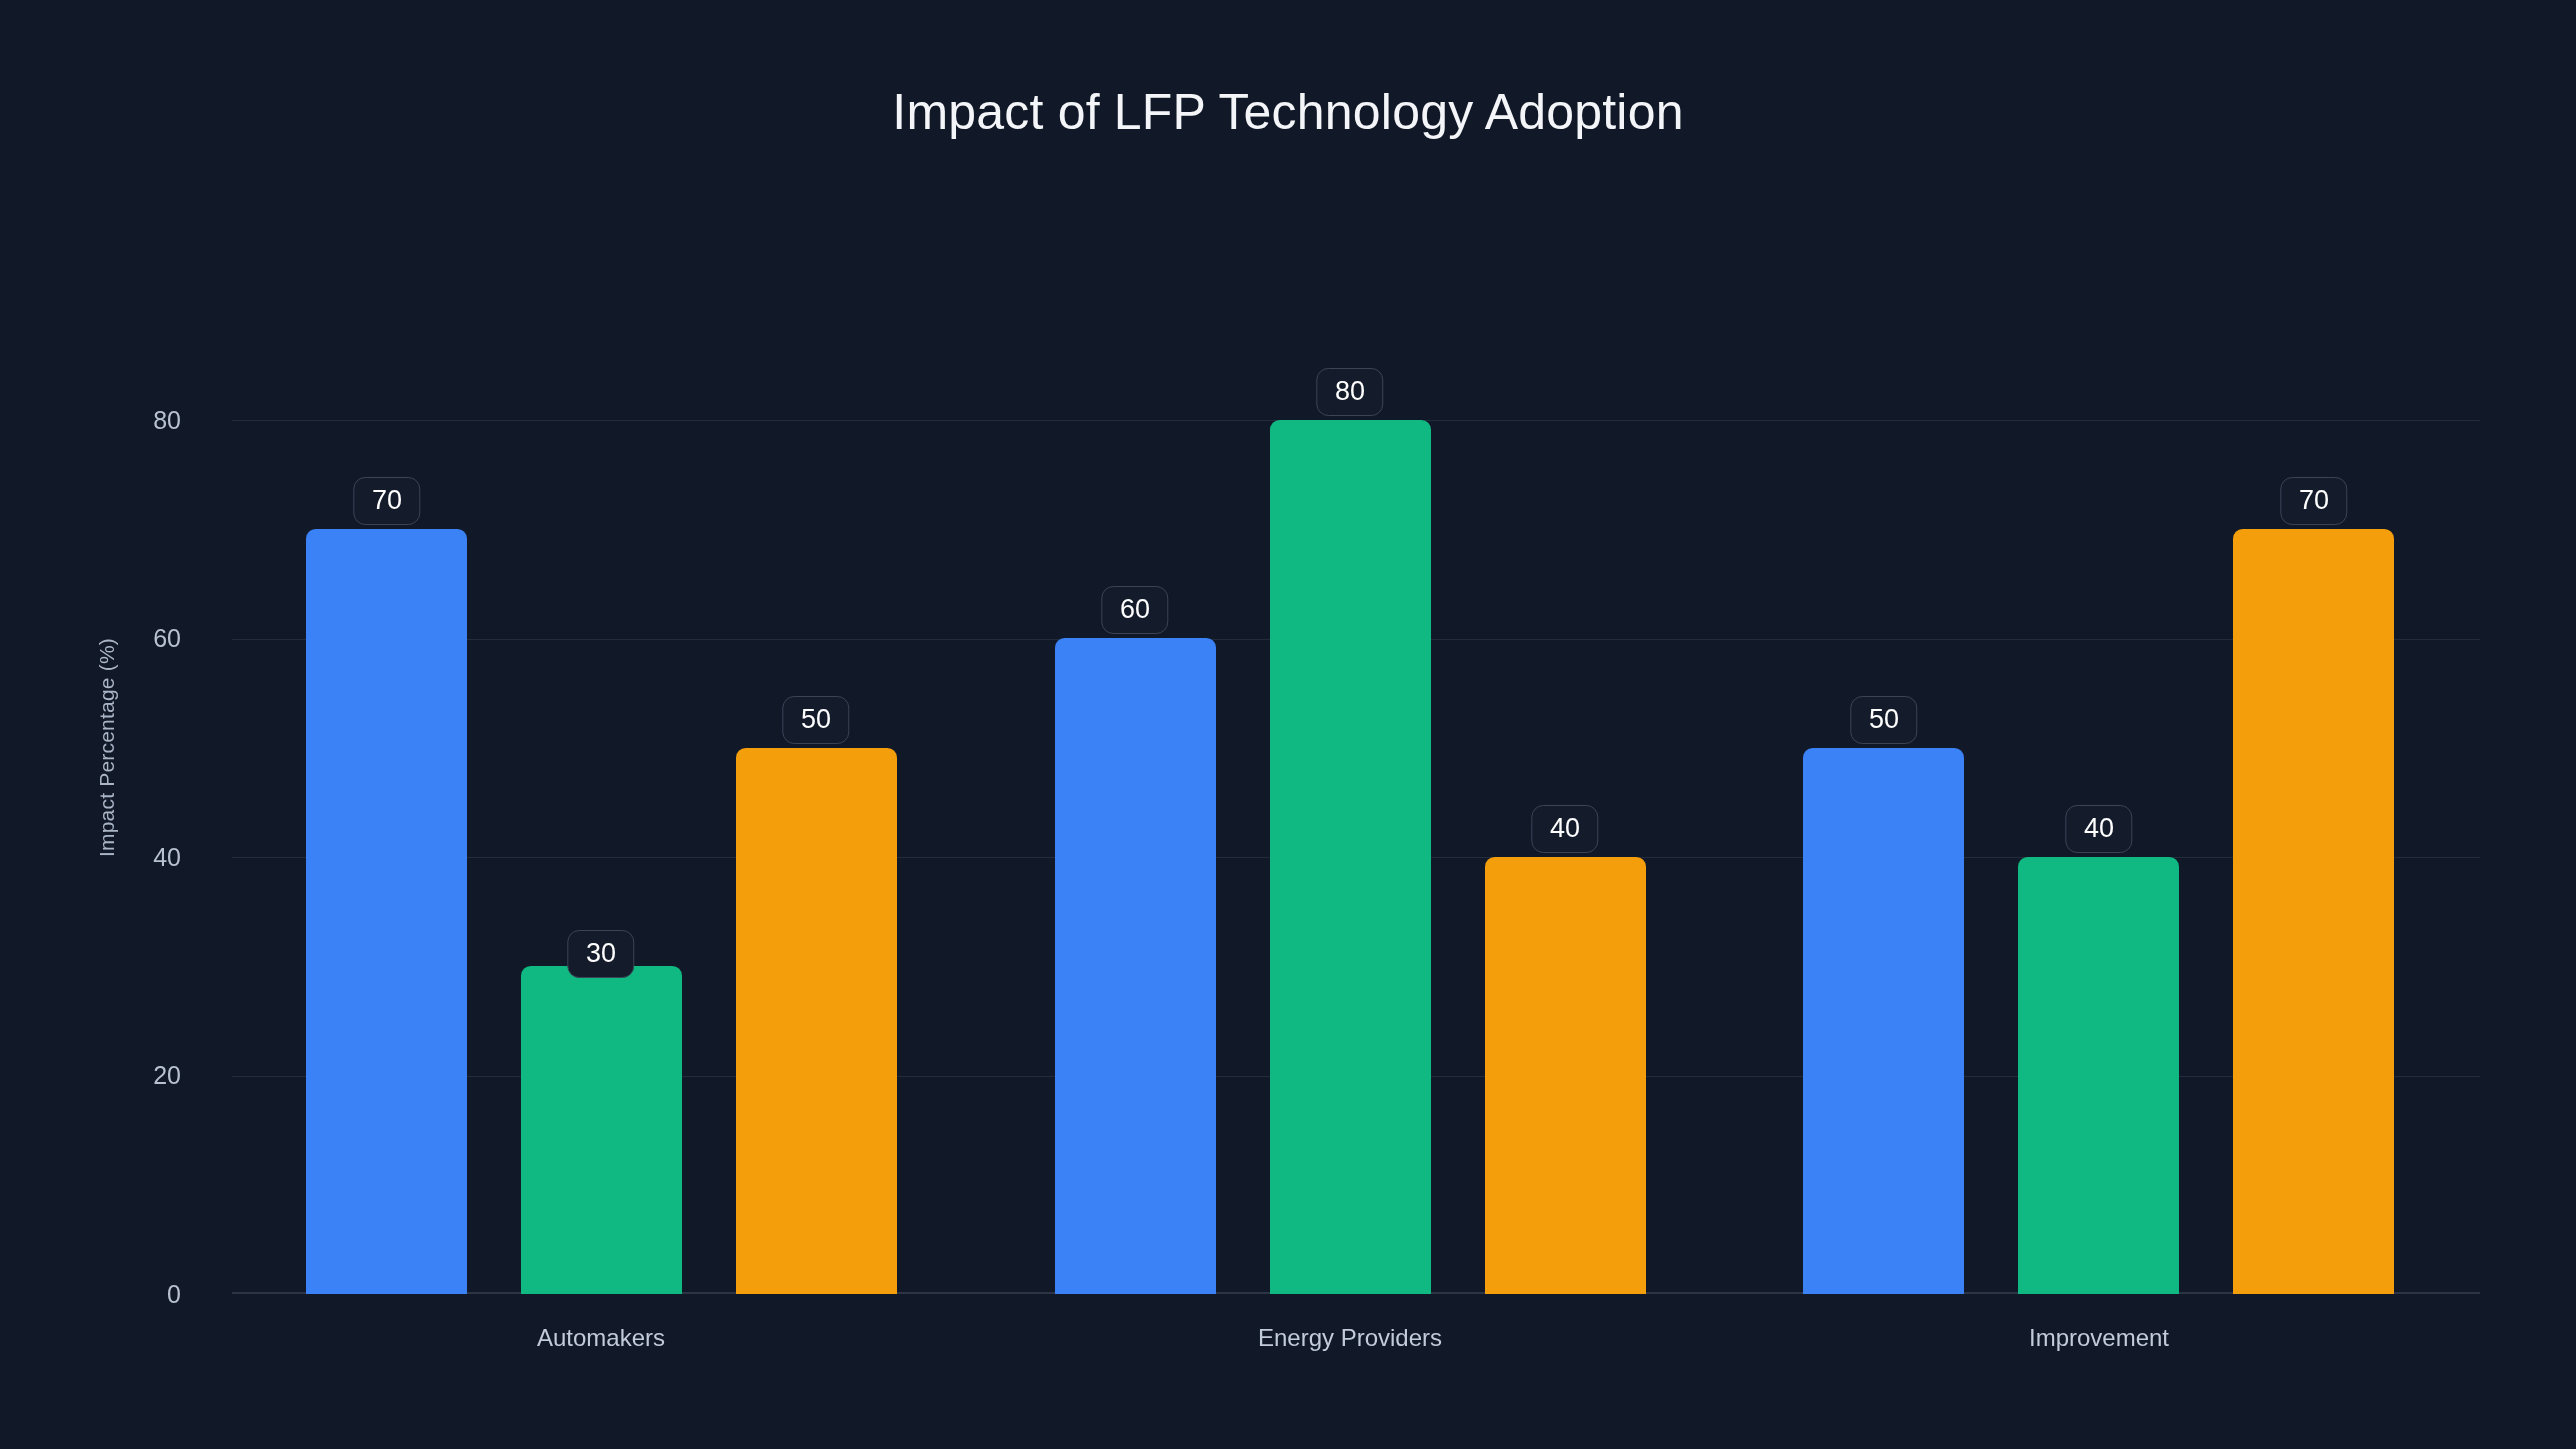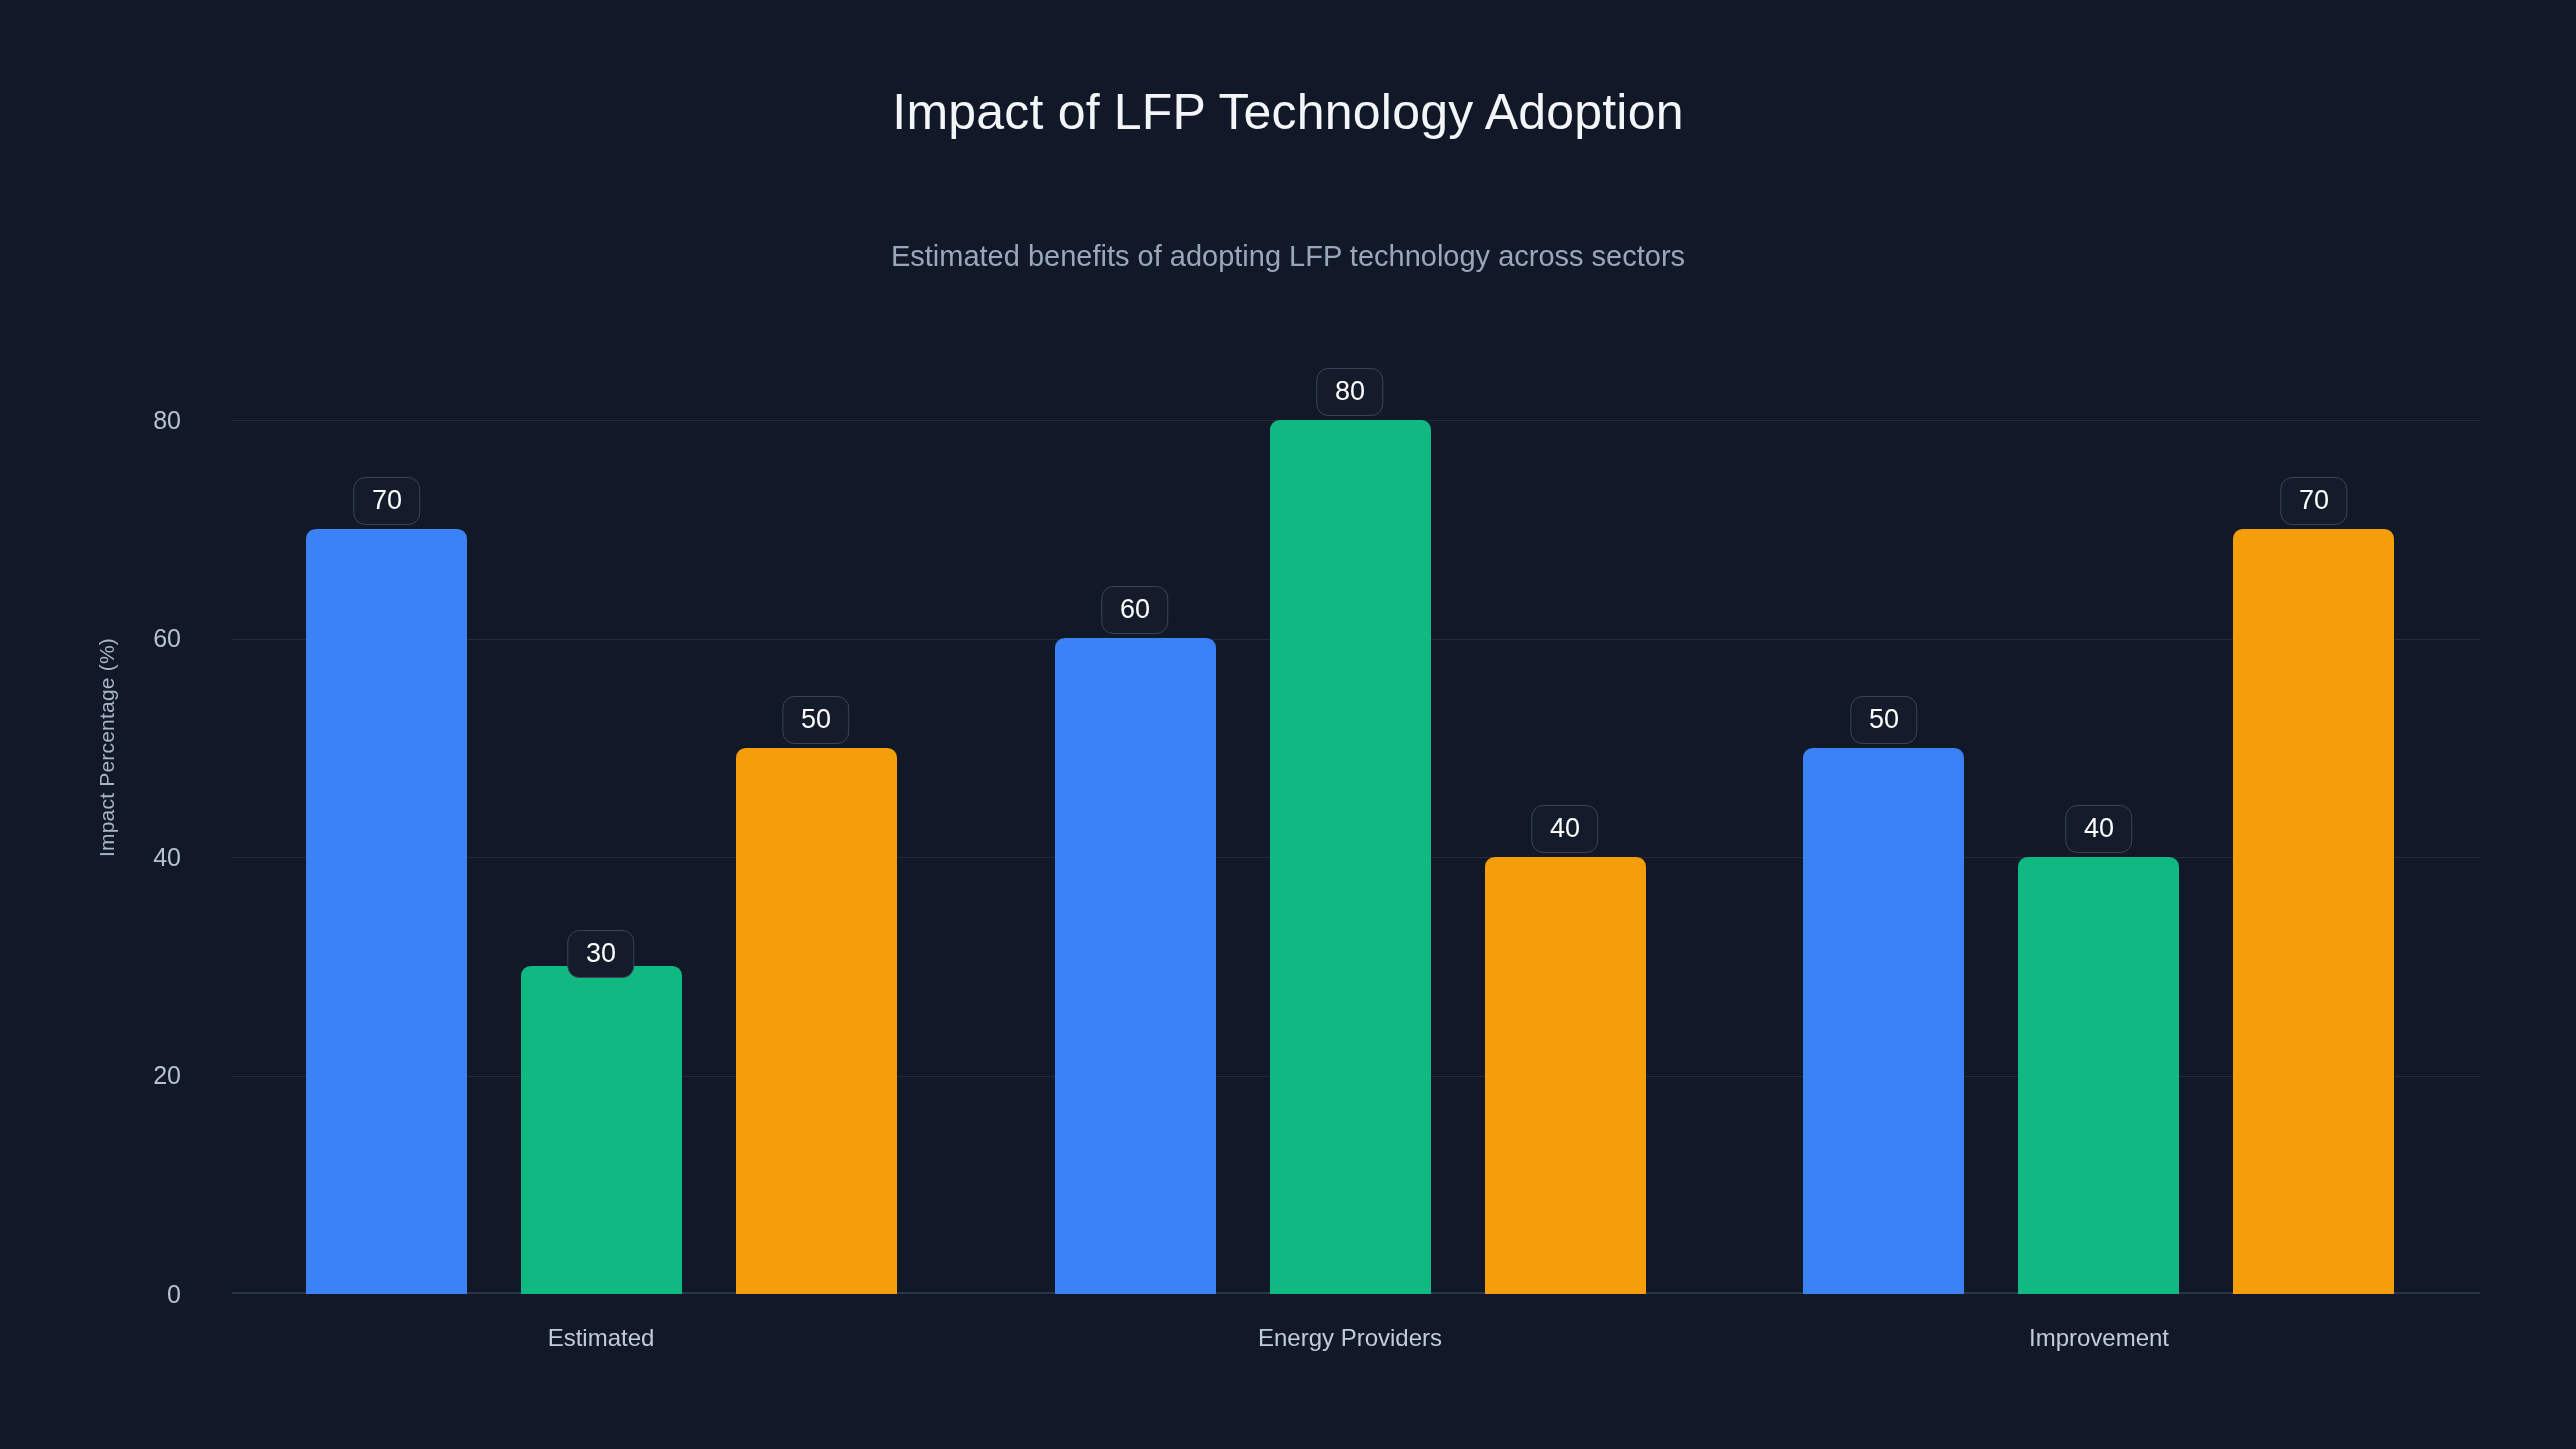--- a/index.html
+++ b/index.html
@@ -152,21 +152,20 @@
     line-height: 1;
     white-space: nowrap;
   }
 </style>
 </head>
 <body>
 
 <div id="chart-root">
 
   <div class="chart-title">Impact of LFP Technology Adoption</div>
-  <div class="chart-subtitle">Estimated benefits of adopting LFP technology across sectors</div>
 
 
   <div class="y-axis-title">Impact Percentage (%)</div>
 
   <div class="ytick-label" style="left:52px; top:1294px;">0</div>
   <div class="ytick-label" style="left:52px; top:1075px;">20</div>
   <div class="ytick-label" style="left:52px; top:857px;">40</div>
   <div class="ytick-label" style="left:52px; top:638px;">60</div>
   <div class="ytick-label" style="left:52px; top:420px;">80</div>
 
@@ -195,18 +194,18 @@
 
     <div class="value-badge" style="left:903px; top:166px;">60</div>
     <div class="value-badge" style="left:1118px; top:-52px;">80</div>
     <div class="value-badge" style="left:1333px; top:385px;">40</div>
 
     <div class="value-badge" style="left:1652px; top:276px;">50</div>
     <div class="value-badge" style="left:1867px; top:385px;">40</div>
     <div class="value-badge" style="left:2082px; top:57px;">70</div>
   </div>
 
-  <div class="xcat" style="left:601px;">Estimated</div>
+  <div class="xcat" style="left:601px;">Automakers</div>
   <div class="xcat" style="left:1350px;text-align:center;">Energy Providers</div>
   <div class="xcat" style="left:2099px;">Improvement</div>
 
 </div>
 
 
 </body></html>

